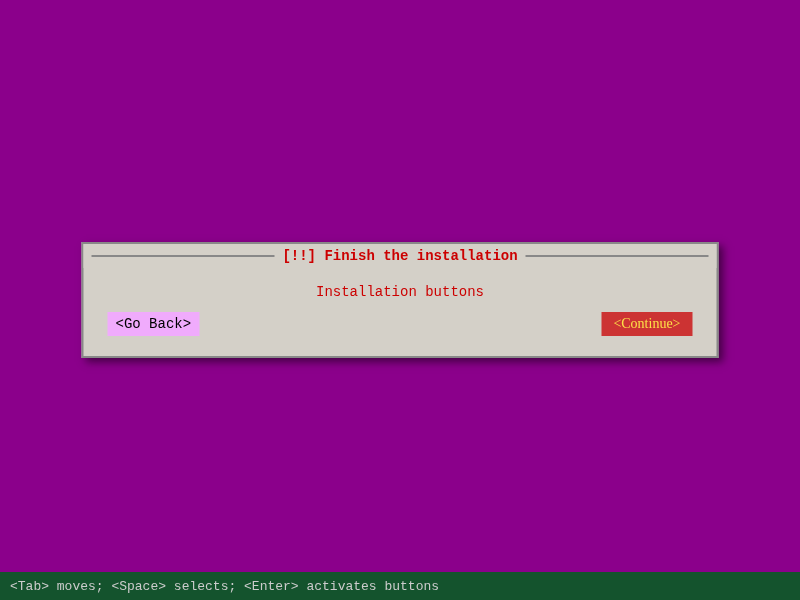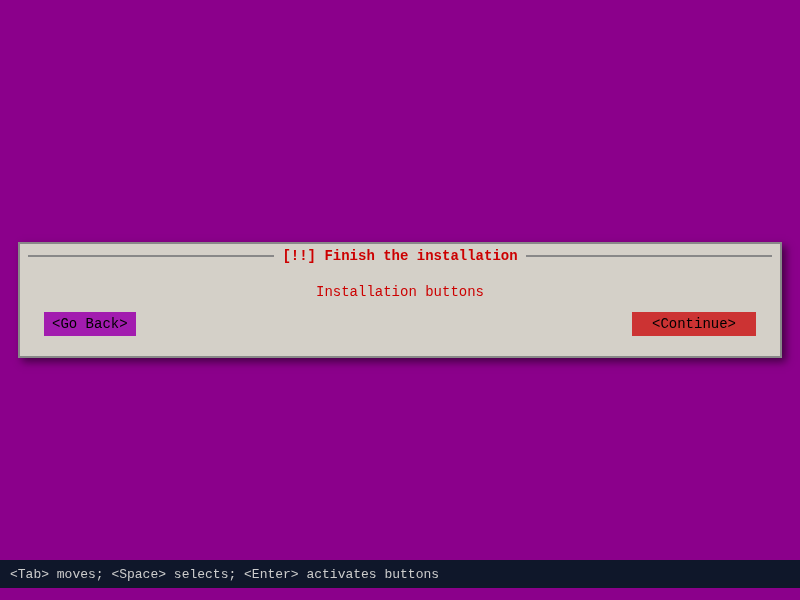--- a/index.html
+++ b/index.html
@@ -13,41 +13,41 @@
       height: 600px;
       background-color: #8B008B;
       font-family: 'Courier New', Courier, monospace;
       font-size: 14px;
       overflow: hidden;
       position: relative;
     }
 
     .bottom-bar {
       position: absolute;
-      bottom: 12px;
+      bottom: 0;
       left: 0;
       right: 0;
       height: 28px;
-      background-color: #0f172a;
+      background-color: #14532d;
       display: flex;
       align-items: center;
       padding: 4px 10px;
     }
 
     .bottom-bar-text {
       color: #cccccc;
       font-size: 13px;
     }
 
     .dialog-container {
       position: absolute;
       top: 50%;
       left: 50%;
       transform: translate(-50%, -50%);
-      width: 764px;
+      width: 637px;
       background-color: #d4d0c8;
       border: 2px solid #888;
       box-shadow: 4px 4px 8px rgba(0,0,0,0.5);
     }
 
     .dialog-title-bar {
       display: flex;
       align-items: center;
       padding: 4px 0;
       background-color: #d4d0c8;
@@ -96,36 +96,36 @@
     }
 
     .button-row {
       display: flex;
       justify-content: space-between;
       align-items: center;
       padding: 0 4px;
     }
 
     .btn-go-back {
-      background-color: #a21caf;
+      background-color: #f0abfc;
       border: none;
       color: #000000;
       font-family: 'Courier New', Courier, monospace;
       font-size: 14px;
       padding: 4px 8px;
       cursor: pointer;
     }
 
     .btn-continue {
       background-color: #cc3333;
       border: none;
-      color: #000000;
-      font-family: Liberation Mono, monospace;
+      color: #fde047;
+      font-family: Liberation Serif, serif;
       font-size: 14px;
-      padding: 4px 20px;
+      padding: 4px 12px;
       cursor: pointer;
     }
   </style>
 </head>
 <body>
 
 <div class="dialog-container">
   <div class="dialog-title-bar">
     <div class="title-line-left"></div>
     <span class="title-text">[!!] Finish the installation</span>

